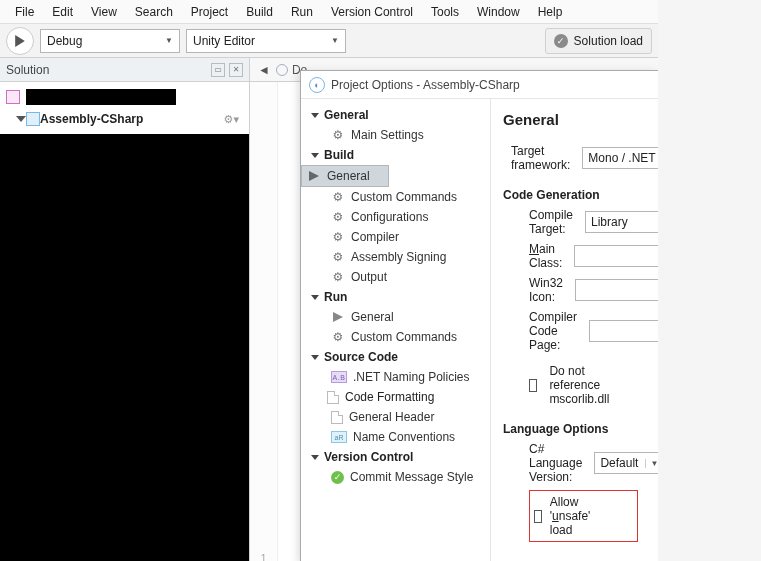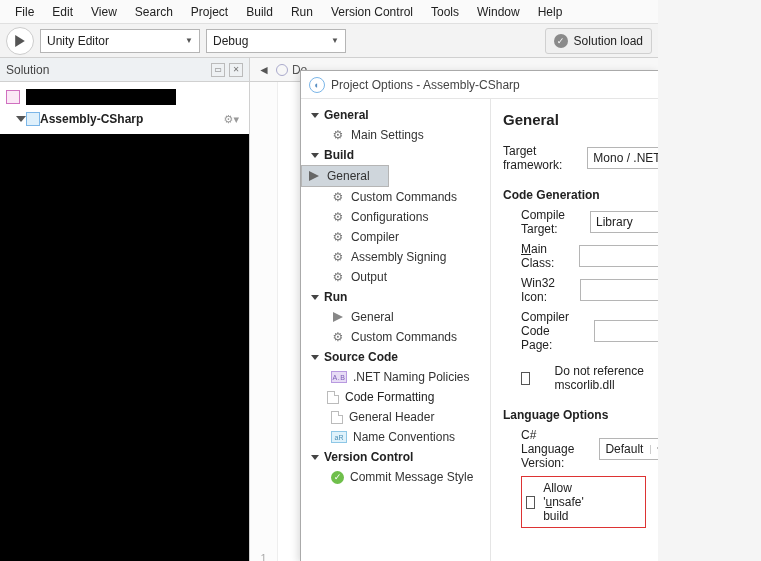--- a/index.html
+++ b/index.html
@@ -61,21 +61,21 @@
   .ico.gear { color:#777; }
   .ico.play svg{ width:10px; height:10px; }
   .ico.doc { border:1px solid #bbb; width:12px; height:13px; position:relative; }
   .ico.doc::after{ content:""; position:absolute; right:-1px; top:-1px; width:4px;height:4px; background:#fff; border-left:1px solid #bbb; border-bottom:1px solid #bbb;}
   .ico.ab { width:16px;height:12px; background:#e7dcf5; border:1px solid #b89ae0; font-size:7px; color:#7a5bb5; letter-spacing:.5px; display:flex; align-items:center; justify-content:center;}
   .ico.ar { width:16px;height:12px; background:#dff2fb; border:1px solid #8ec7e6; font-size:7px; color:#4a8fb5; display:flex; align-items:center; justify-content:center;}
   .ico.ok { width:13px;height:13px; border-radius:7px; background:#6fbf4b; color:#fff; font-size:9px; }
 
   .content { flex:1; padding:10px 12px; overflow:hidden; }
   .content h2 { font-size:15px; font-weight:600; margin:2px 0 16px; }
-  .row { display:flex; align-items:center; gap:25px; margin:6px 0; }
+  .row { display:flex; align-items:center; gap:12px; margin:6px 8px; }
   .row label { width:140px; }
   .content .sect { font-weight:600; margin:16px 0 6px; }
   .txt { border:1px solid #b5b5b5; height:22px; padding:0 5px; background:#fff; }
   .sel { border:1px solid #b5b5b5; height:22px; padding:0 18px 0 5px; background:#fff; position:relative; display:inline-flex; align-items:center;}
   .sel.arrow::after{ content:"▼"; font-size:8px; position:absolute; right:5px; color:#555; border-left:1px solid #ccc; padding-left:4px;}
   .cbx { width:13px; height:13px; border:1px solid #555; display:inline-flex; align-items:center; justify-content:center; font-size:10px; }
   .cbx.checked::after{ content:"✓"; }
   .indent { padding-left:18px; }
   .redbox { border:1.5px solid #d33; padding:4px 36px 4px 4px; display:inline-flex; align-items:center; gap:8px; }
   .u { text-decoration: underline; }
@@ -98,25 +98,25 @@
     <span>Window</span>
     <span>Help</span>
   </div>
 
   <div class="toolbar">
     <div class="runbtn">
       <svg viewBox="0 0 10 10">
           <polygon points="1,0 9,5 1,10" fill="#555"></polygon>
         </svg>
     </div>
+    <div class="combo">
+      <span>Debug</span>
+    </div>
     <div class="combo w2">
       <span>Unity Editor</span>
-    </div>
-    <div class="combo">
-      <span>Debug</span>
     </div>
     <div class="solload">
       <span class="check-badge">✓</span>
       <span>Solution load</span>
     </div>
   </div>
 
   <div class="body">
 
     <div class="solpanel">
@@ -296,20 +296,20 @@
         <div class="indent">
           <div class="row">
             <label style="width:130px;">C# Language Version:</label>
             <div class="sel arrow" style="min-width:70px;">
                 <span>Default</span>
               </div>
           </div>
           <div class="row">
             <span class="redbox">
               <span class="cbx"></span>
-              <span><span>Allow '</span><span class="u">u</span><span>nsafe' build</span></span>
+              <span><span>Allow '</span><span class="u">u</span><span>nsafe' load</span></span>
             </span>
           </div>
         </div>
       </div>
     </div>
   </div>
 </div>
 
 </body></html>

